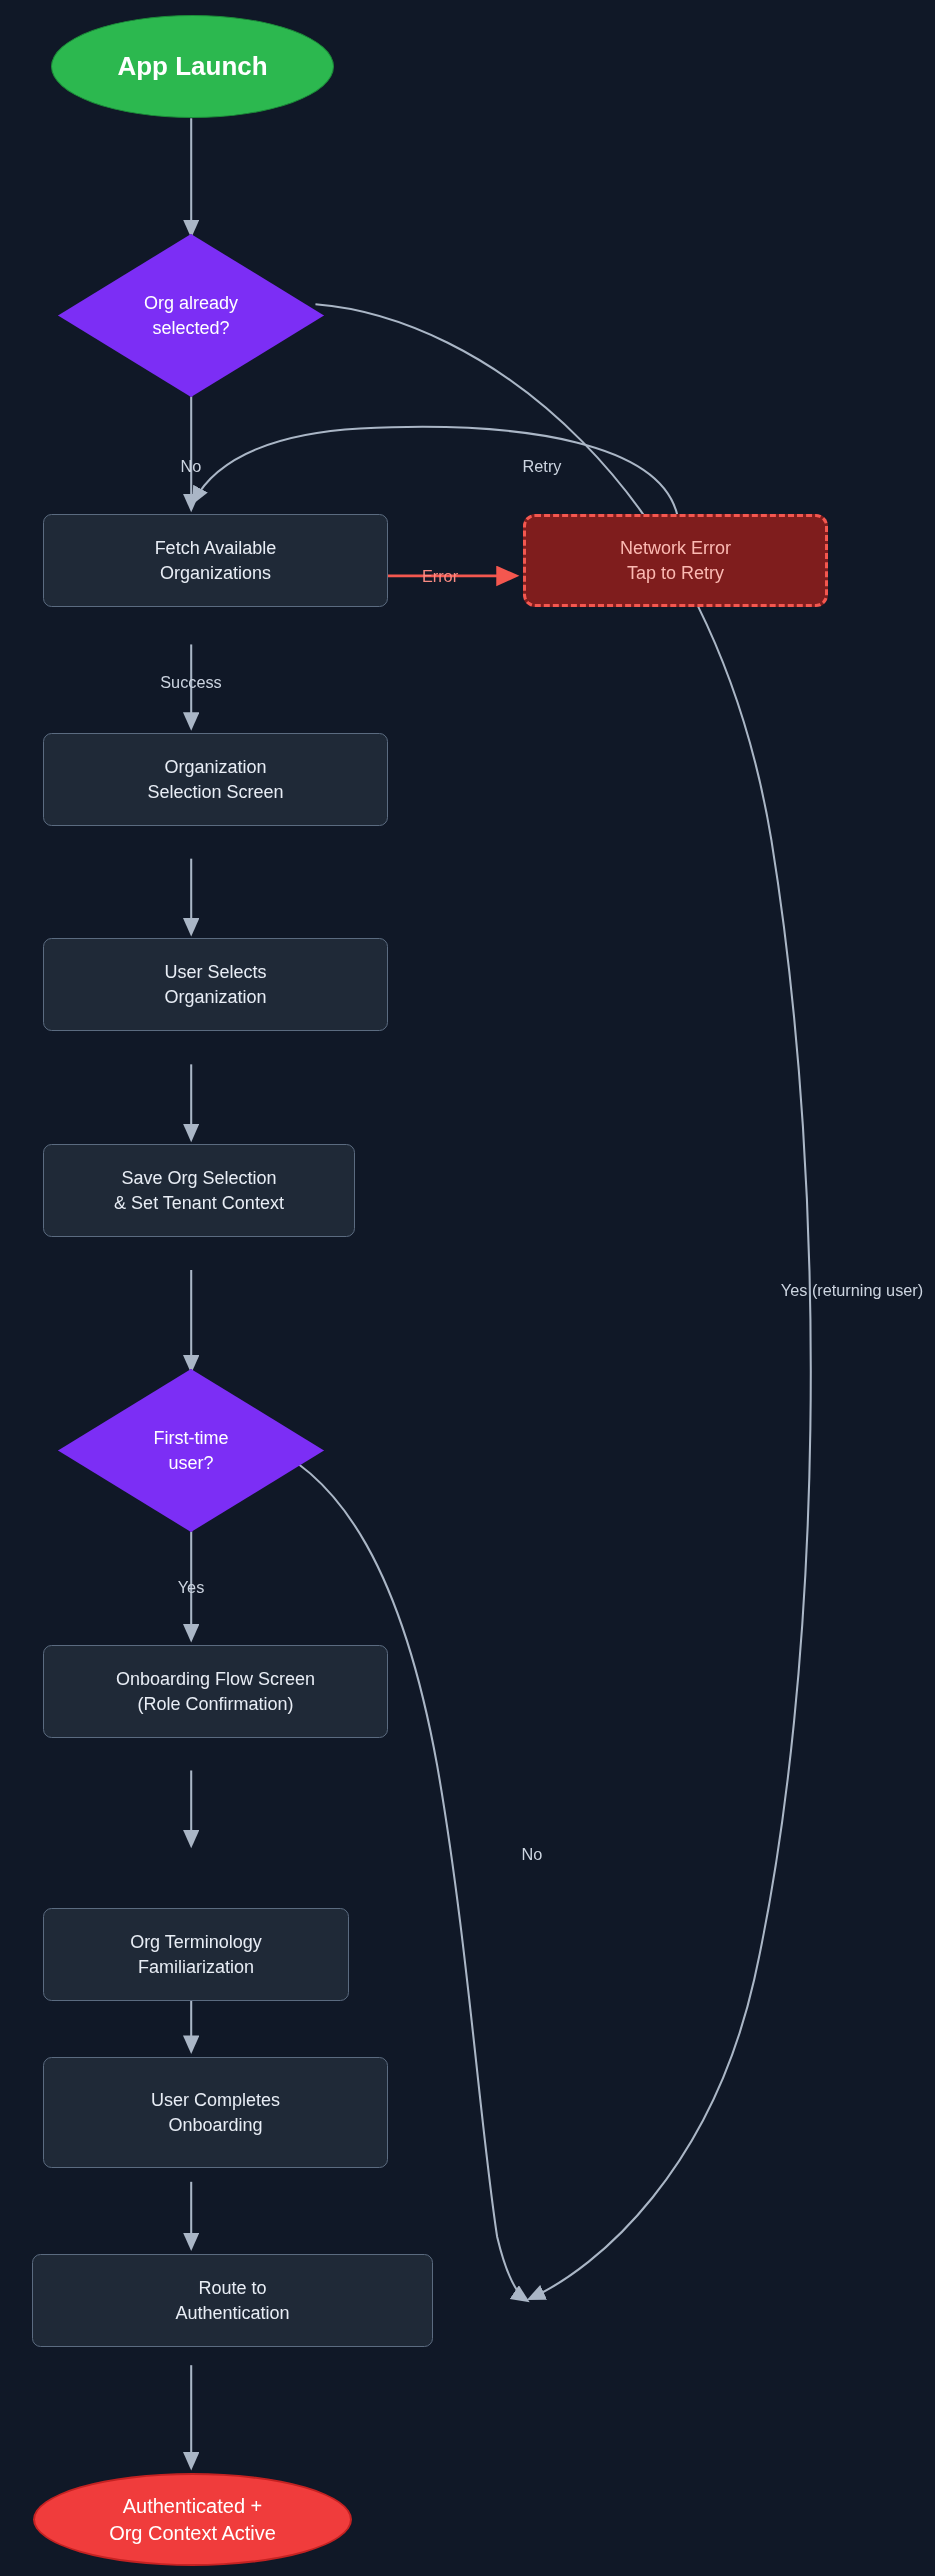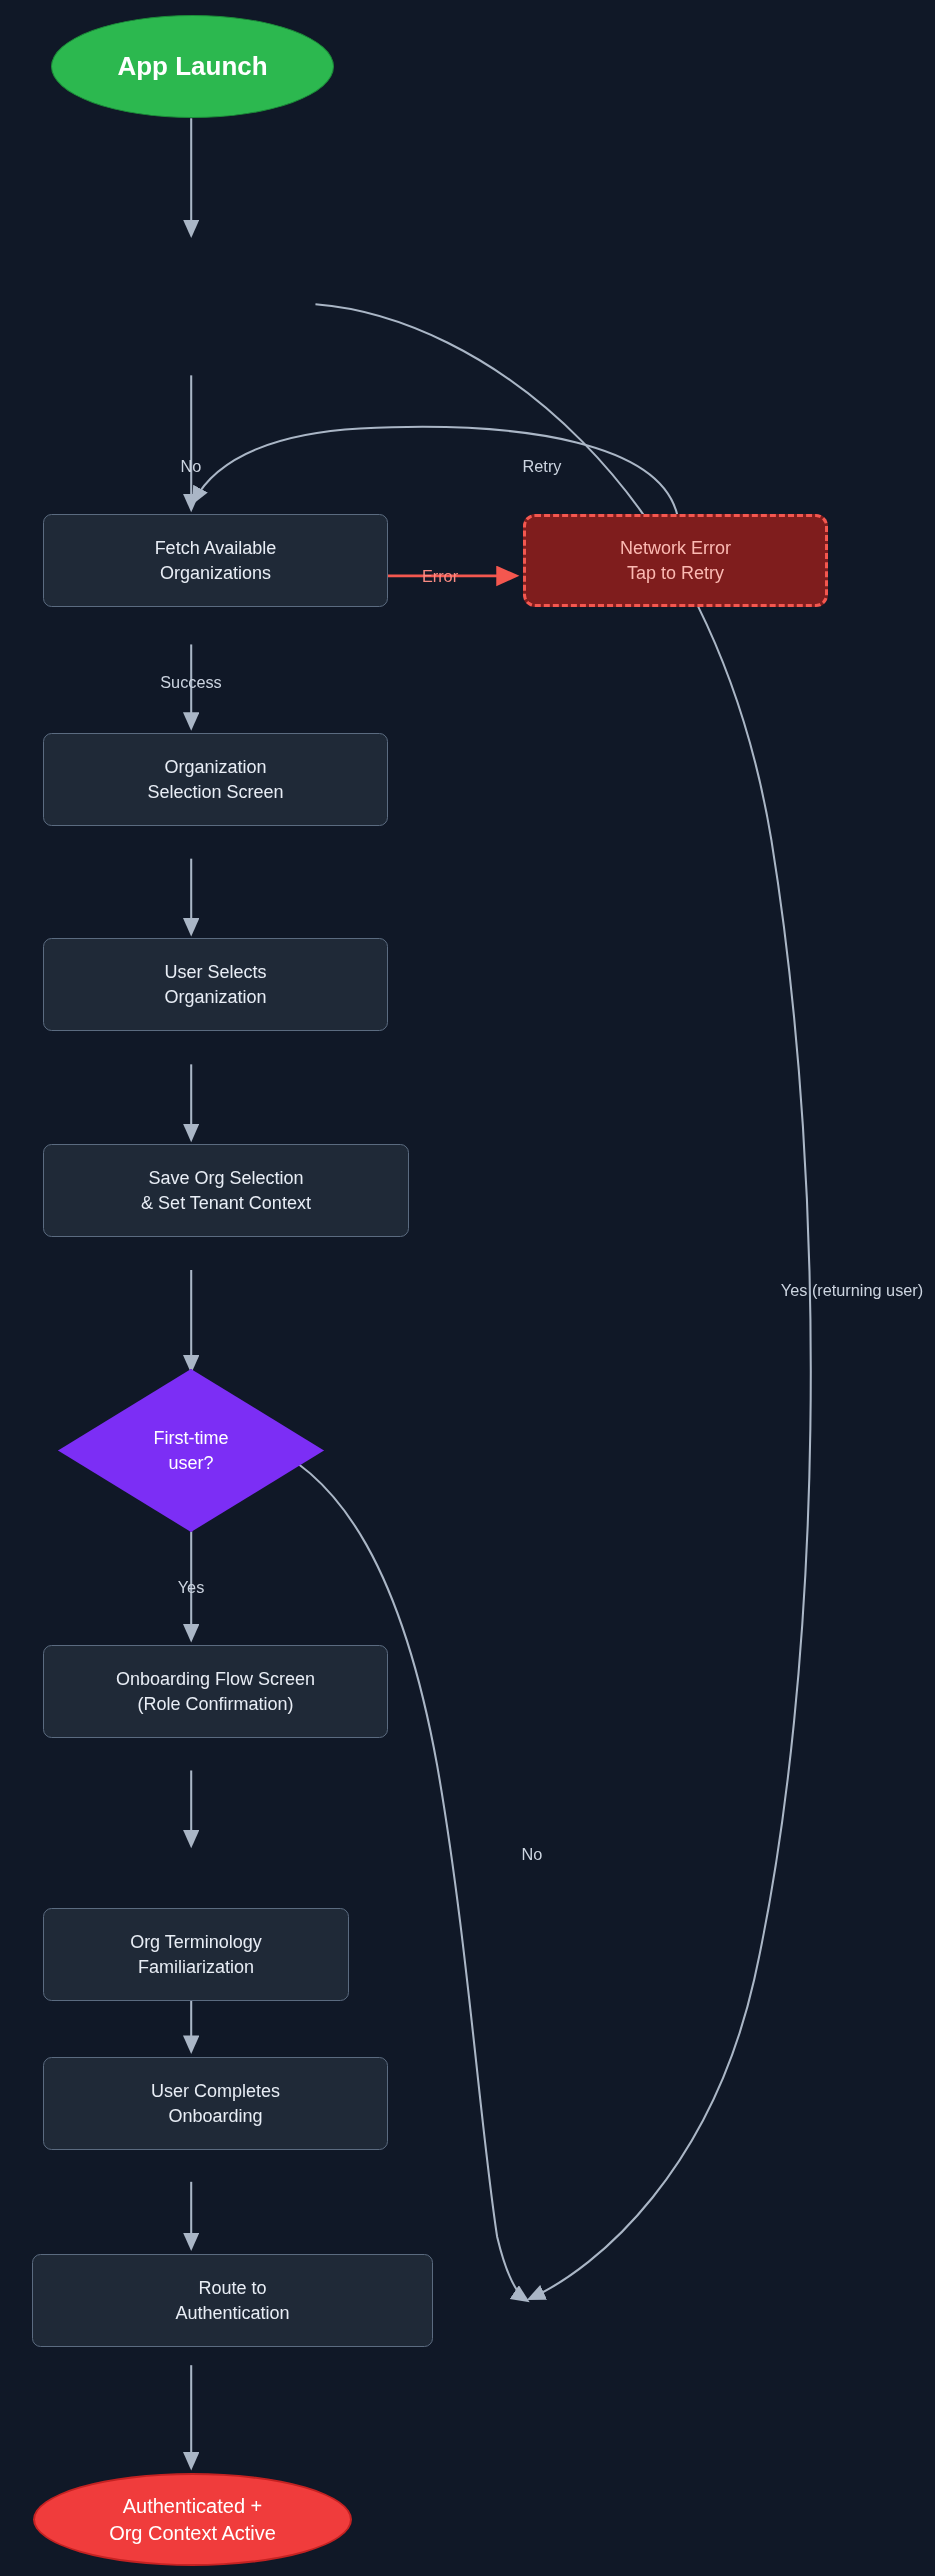--- a/index.html
+++ b/index.html
@@ -146,20 +146,25 @@
       <path d="M223,2546 L223,2622" marker-end="url(#arrow-gray)"></path>
 
       <path d="M223,2760 L223,2878" marker-end="url(#arrow-gray)"></path>
     </g>
   </svg>
 
   <div class="node node-start" style="left:51px; top:15.4px; width:283px; height:103px;">
     <span class="node-text">App Launch</span>
   </div>
 
+  <div class="node node-decision" style="left:58px; top:234px; width:266px; height:163px;">
+    <span class="diamond-shape"></span>
+    <span class="diamond-label">Org already
+selected?</span>
+  </div>
 
   <div class="node node-process" style="left:19px; top:514px; width:345px; height:93px;">
     <span class="node-text">Fetch Available
 Organizations</span>
   </div>
 
   <div class="node node-error" style="left:523px; top:514px; width:305px; height:93px;">
     <span class="node-text">Network Error
 Tap to Retry</span>
   </div>
@@ -167,42 +172,42 @@
   <div class="node node-process" style="left:19px; top:733px; width:345px; height:93px;">
     <span class="node-text">Organization
 Selection Screen</span>
   </div>
 
   <div class="node node-process" style="left:19px; top:938px; width:345px; height:93px;">
     <span class="node-text">User Selects
 Organization</span>
   </div>
 
-  <div class="node node-process" style="left:19px; top:1144px; width:366px; height:93px;">
+  <div class="node node-process" style="left:19px; top:1144px; width:312px; height:93px;">
     <span class="node-text">Save Org Selection
 &amp; Set Tenant Context</span>
   </div>
 
   <div class="node node-decision" style="left:58px; top:1369px; width:266px; height:163px;">
     <span class="diamond-shape"></span>
     <span class="diamond-label">First-time
 user?</span>
   </div>
 
   <div class="node node-process" style="left:19px; top:1645px; width:345px; height:93px;">
     <span class="node-text">Onboarding Flow Screen
 (Role Confirmation)</span>
   </div>
 
   <div class="node node-process" style="left:19px; top:1908px; width:306px; height:93px;">
     <span class="node-text">Org Terminology
 Familiarization</span>
   </div>
 
-  <div class="node node-process" style="left:19px; top:2057px; width:345px; height:93px;">
+  <div class="node node-process" style="left:19px; top:2057px; width:345px; height:111px;">
     <span class="node-text">User Completes
 Onboarding</span>
   </div>
 
   <div class="node node-process" style="left:8px; top:2254px; width:401px; height:93px;">
     <span class="node-text">Route to
 Authentication</span>
   </div>
 
   <div class="node node-end" style="left:33px; top:2473px; width:319px; height:93px;">

